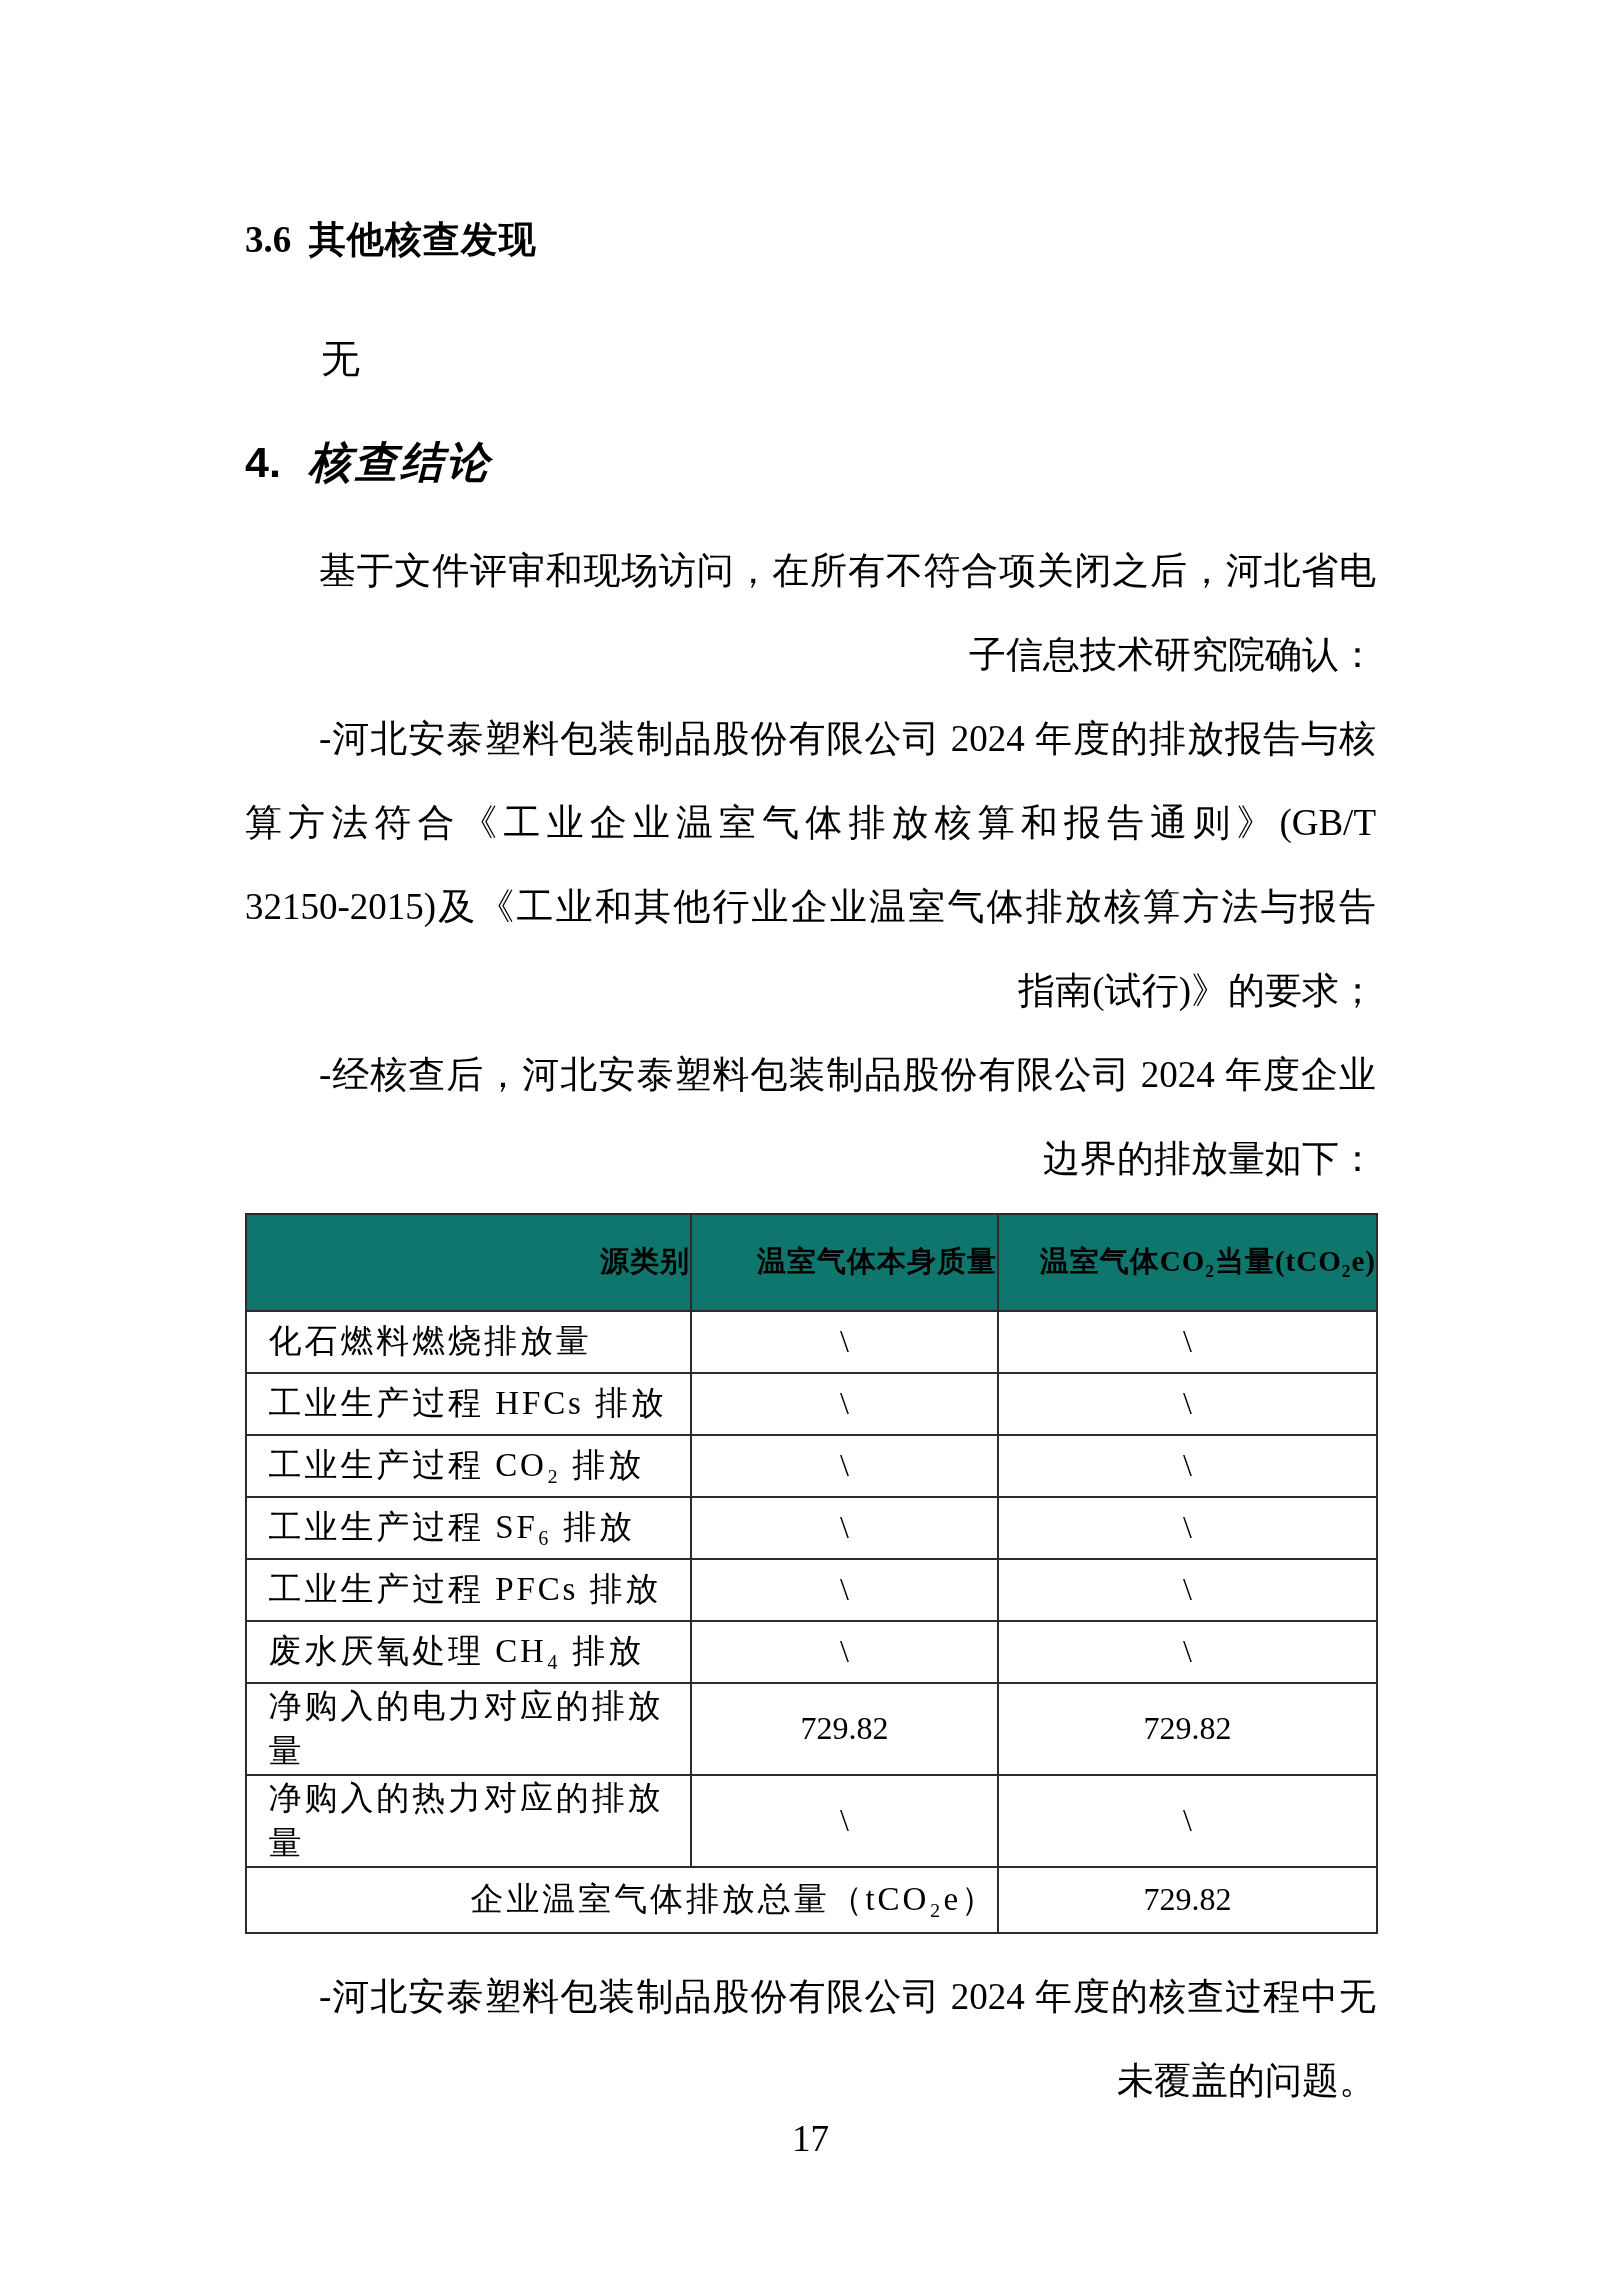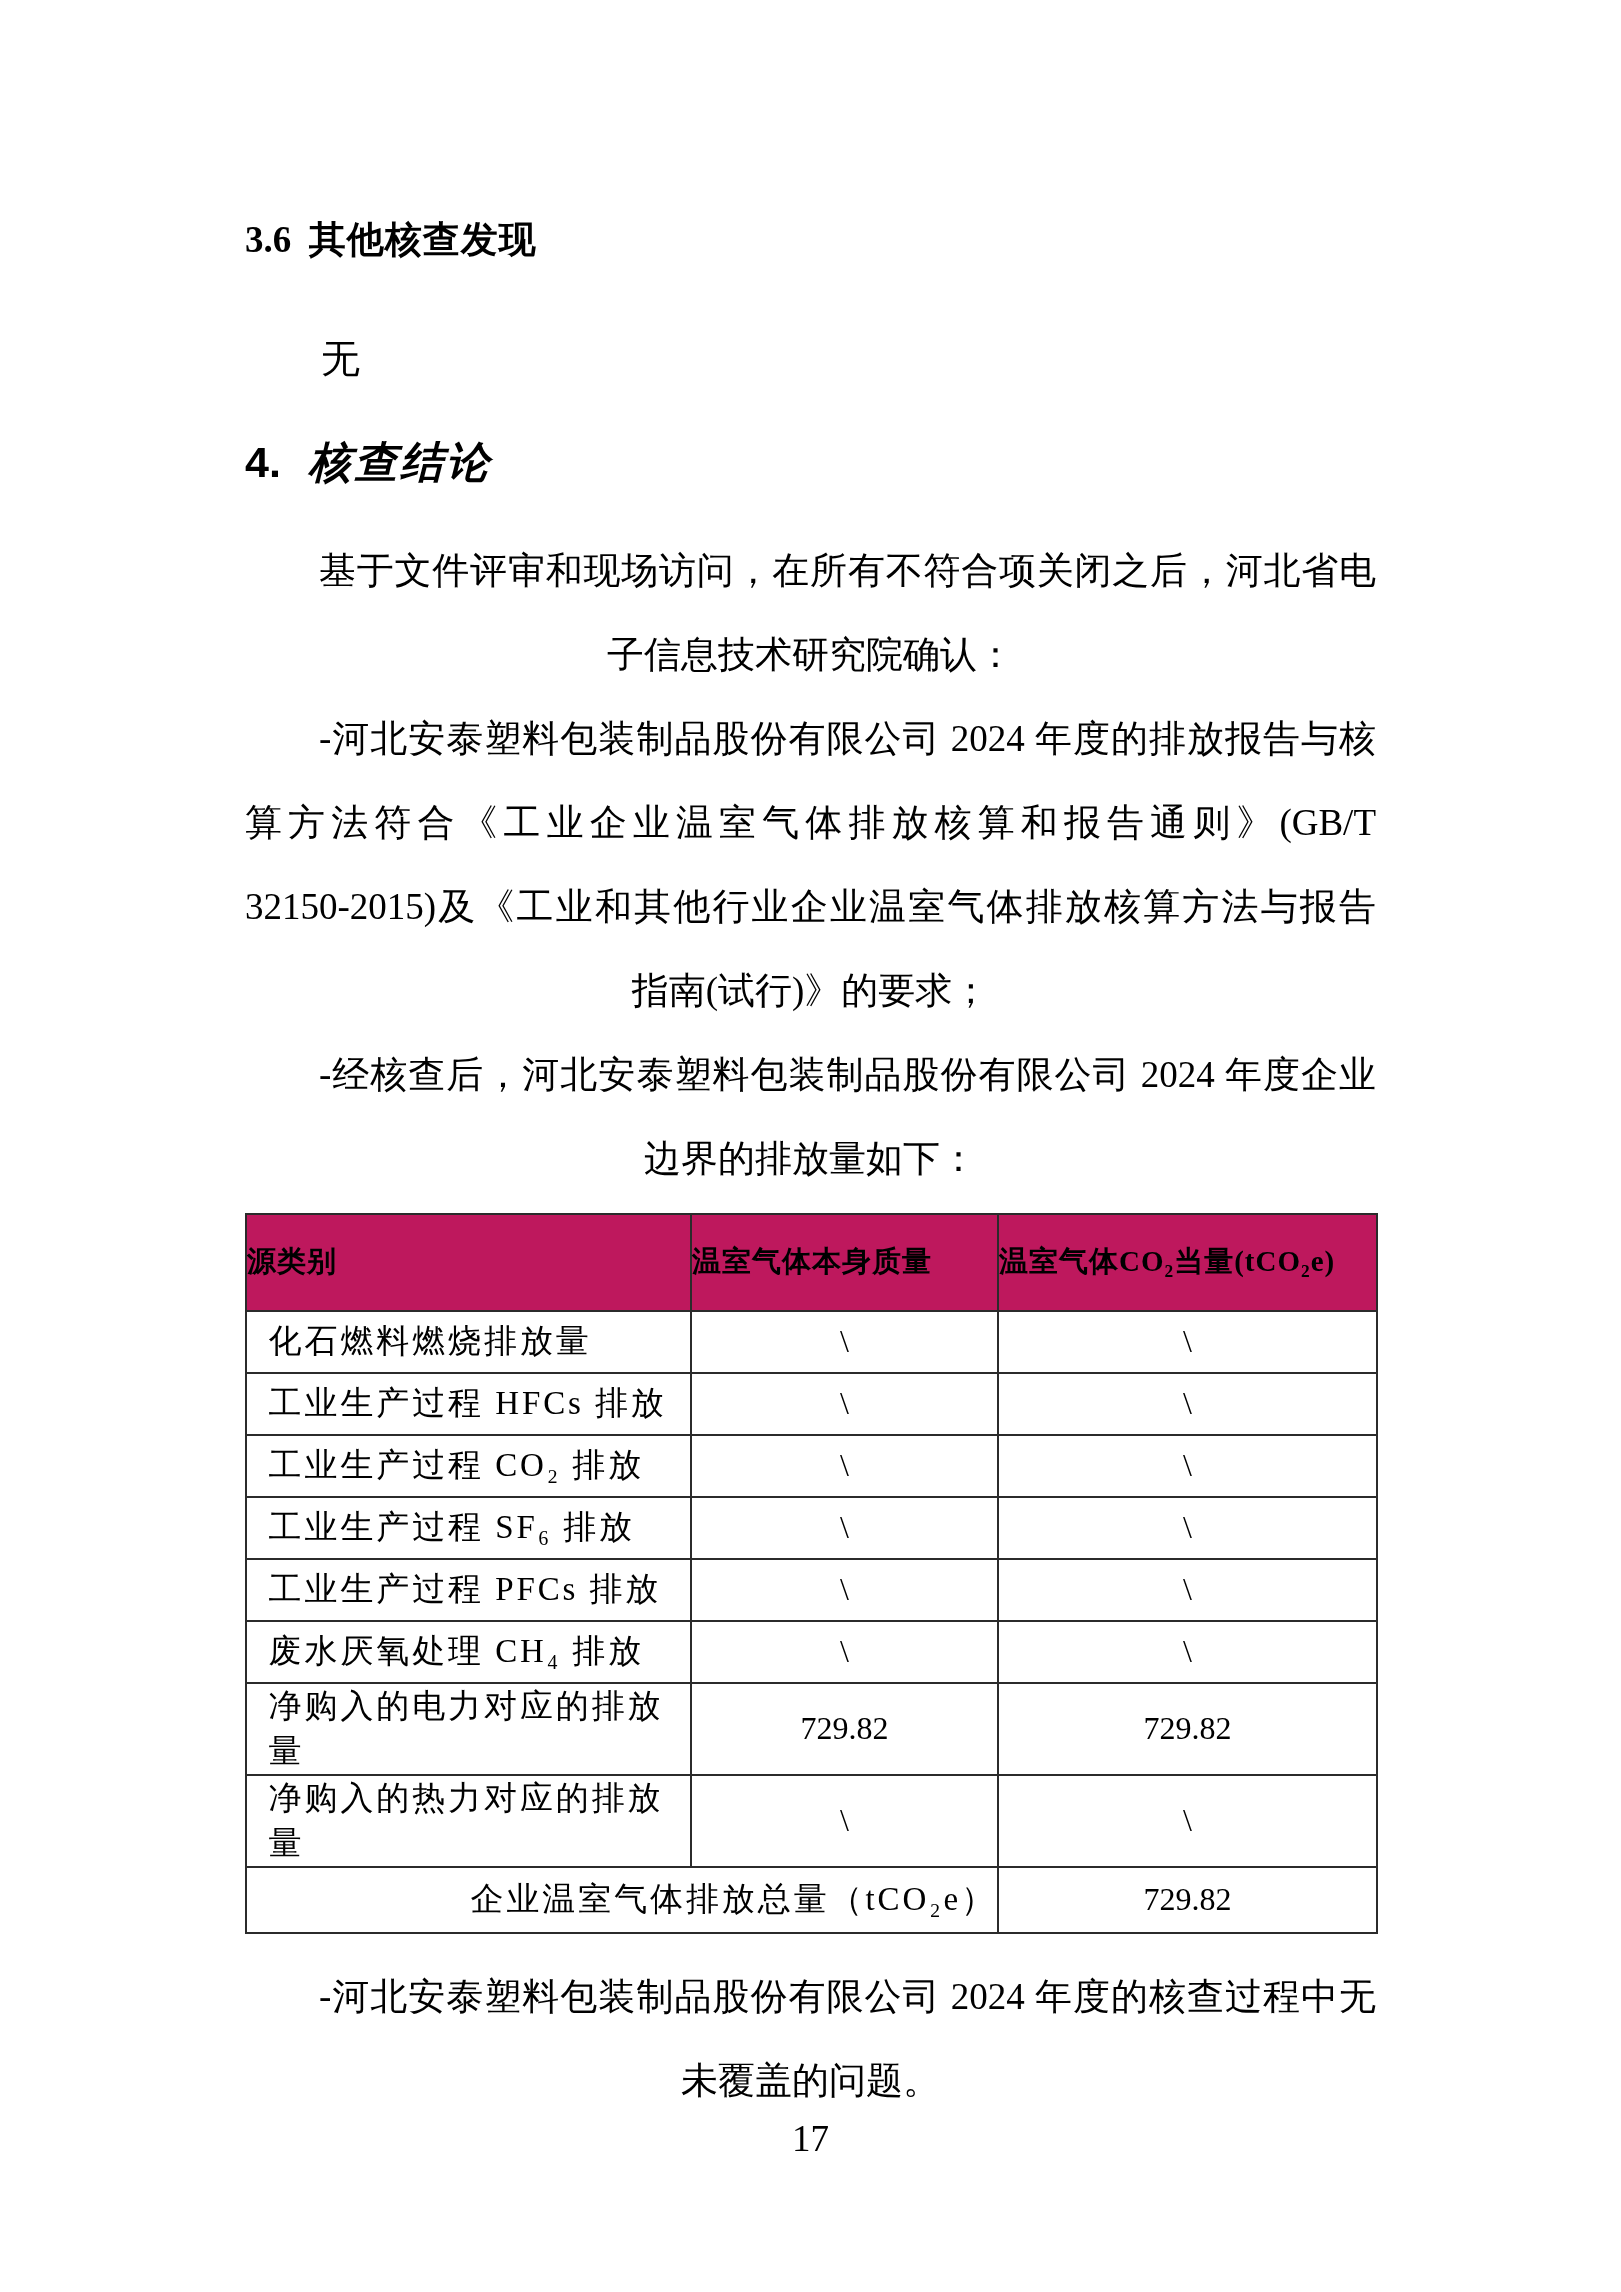--- a/index.html
+++ b/index.html
@@ -29,21 +29,21 @@
   .para-block { margin-top:42px; }
   .closing-block { margin-top:21.6px; }
   .body-line {
     font-size:37px;
     line-height:84px;
     height:84px;
     overflow:hidden;
     white-space:normal;
   }
   .jline { text-align:justify; text-align-last:justify; }
-  .eline { text-align:center; }
+  .eline { text-align:right; }
   .ind { text-indent:74px; }
 
   
   .emission-table {
     margin-top:11.8px;
     width:1131px;
     border-collapse:collapse;
     table-layout:fixed;
     border:2.9px solid #2b2b2b;
     font-family:"Liberation Serif","DejaVu Serif",serif;
@@ -51,25 +51,25 @@
   .emission-table col.c1 { width:445px; }
   .emission-table col.c2 { width:307px; }
   .emission-table col.c3 { width:379px; }
   .emission-table th, .emission-table td {
     border:2px solid #2b2b2b;
     padding:0;
     vertical-align:middle;
   }
   .emission-table th {
     height:95px;
-    background:#be185d;
+    background:#0f766e;
     font-size:29px;
     font-weight:bold;
     letter-spacing:1px;
-    text-align:left;
+    text-align:right;
   }
   .emission-table td { height:60px; font-size:33px; }
   .emission-table td.src { text-align:left; padding-left:21.6px; letter-spacing:2.9px; }
   .emission-table td.val { text-align:center; font-size:32px; }
   .emission-table td.total-label { height:64px; text-align:right; letter-spacing:2.9px; }
   .emission-table td.total-val { height:64px; text-align:center; font-size:32px; }
 
   .page-number {
     position:absolute;
     left:0; right:0; top:2117px;

